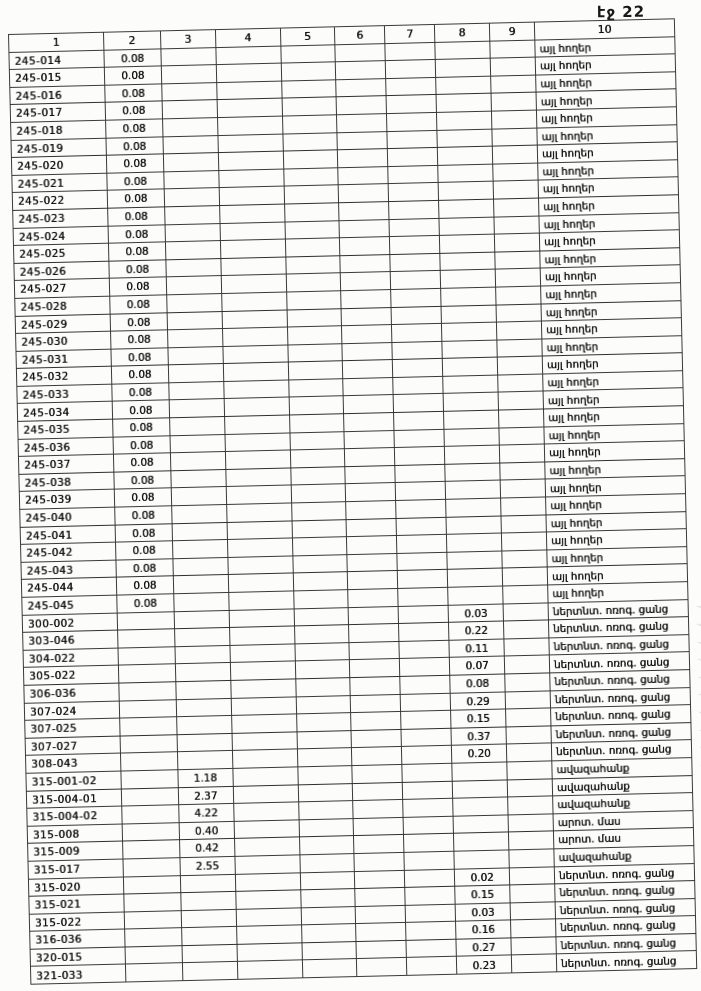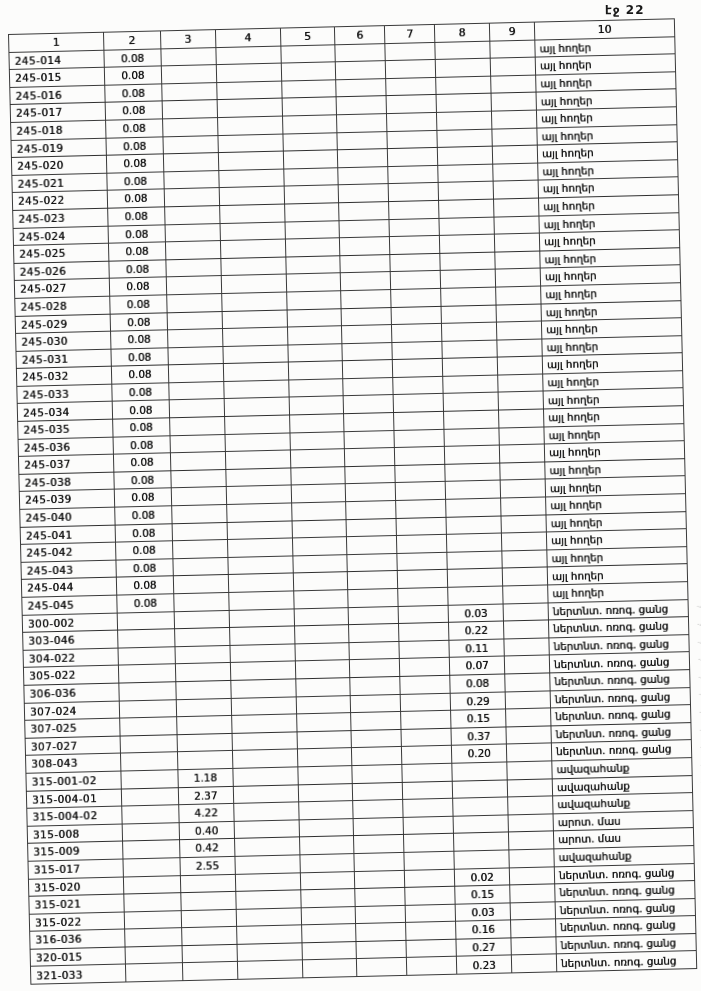--- a/index.html
+++ b/index.html
@@ -3,21 +3,21 @@
 <meta charset="utf-8">
 <style>
   html,body{margin:0;padding:0;}
   body{
     width:701px;height:991px;position:relative;overflow:hidden;
     background:#fcfcfb;
     font-family:"DejaVu Sans", sans-serif;
   }
   .page-label{
     position:absolute;top:3px;right:56px;
-    font-size:12px;font-weight:bold;letter-spacing:1px;color:#181818;
+    font-size:15px;font-weight:bold;letter-spacing:1px;color:#181818;
     transform:rotate(-0.6deg);
   }
   .sheet{
     position:absolute;left:8px;top:34px;
     transform:rotate(-1.35deg);
     transform-origin:0 0;
     filter:contrast(1.08) blur(0.22px);
   }
   table{border-collapse:collapse;table-layout:fixed;}
   th,td{

